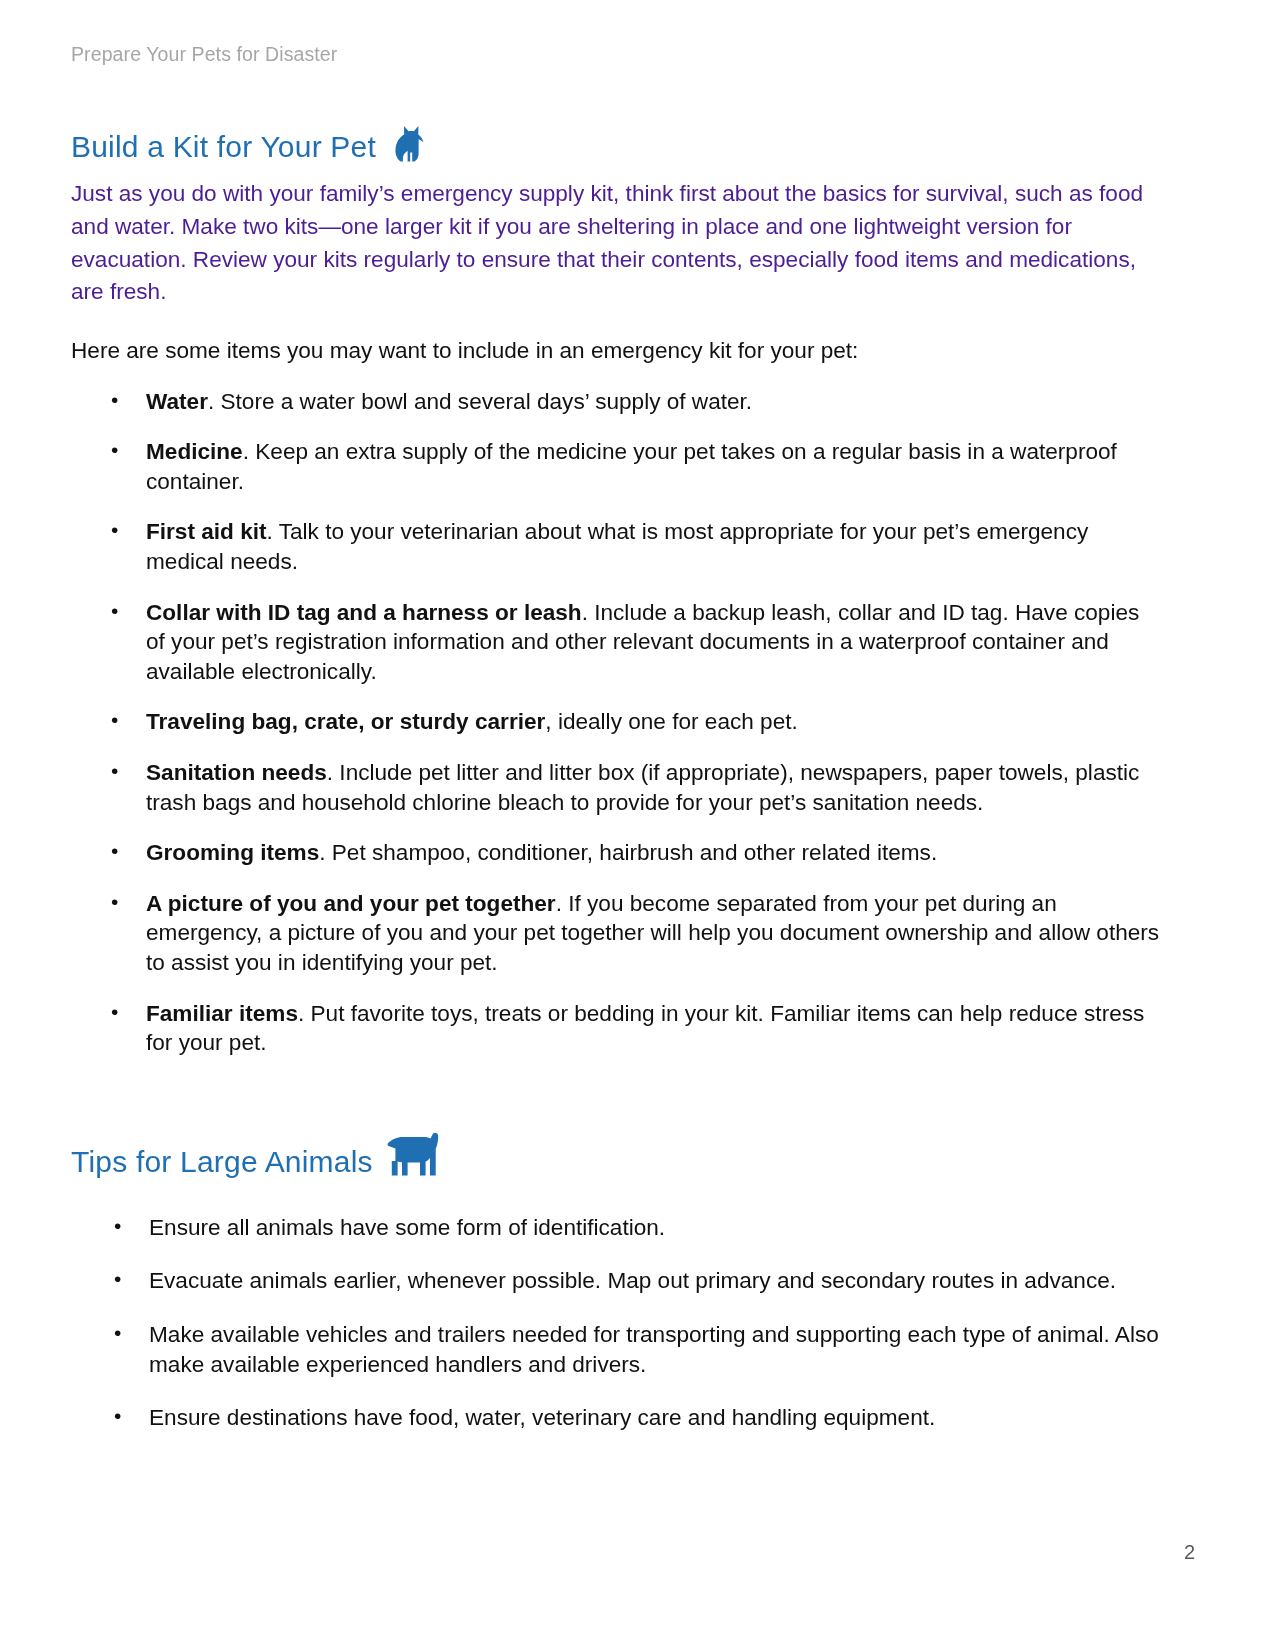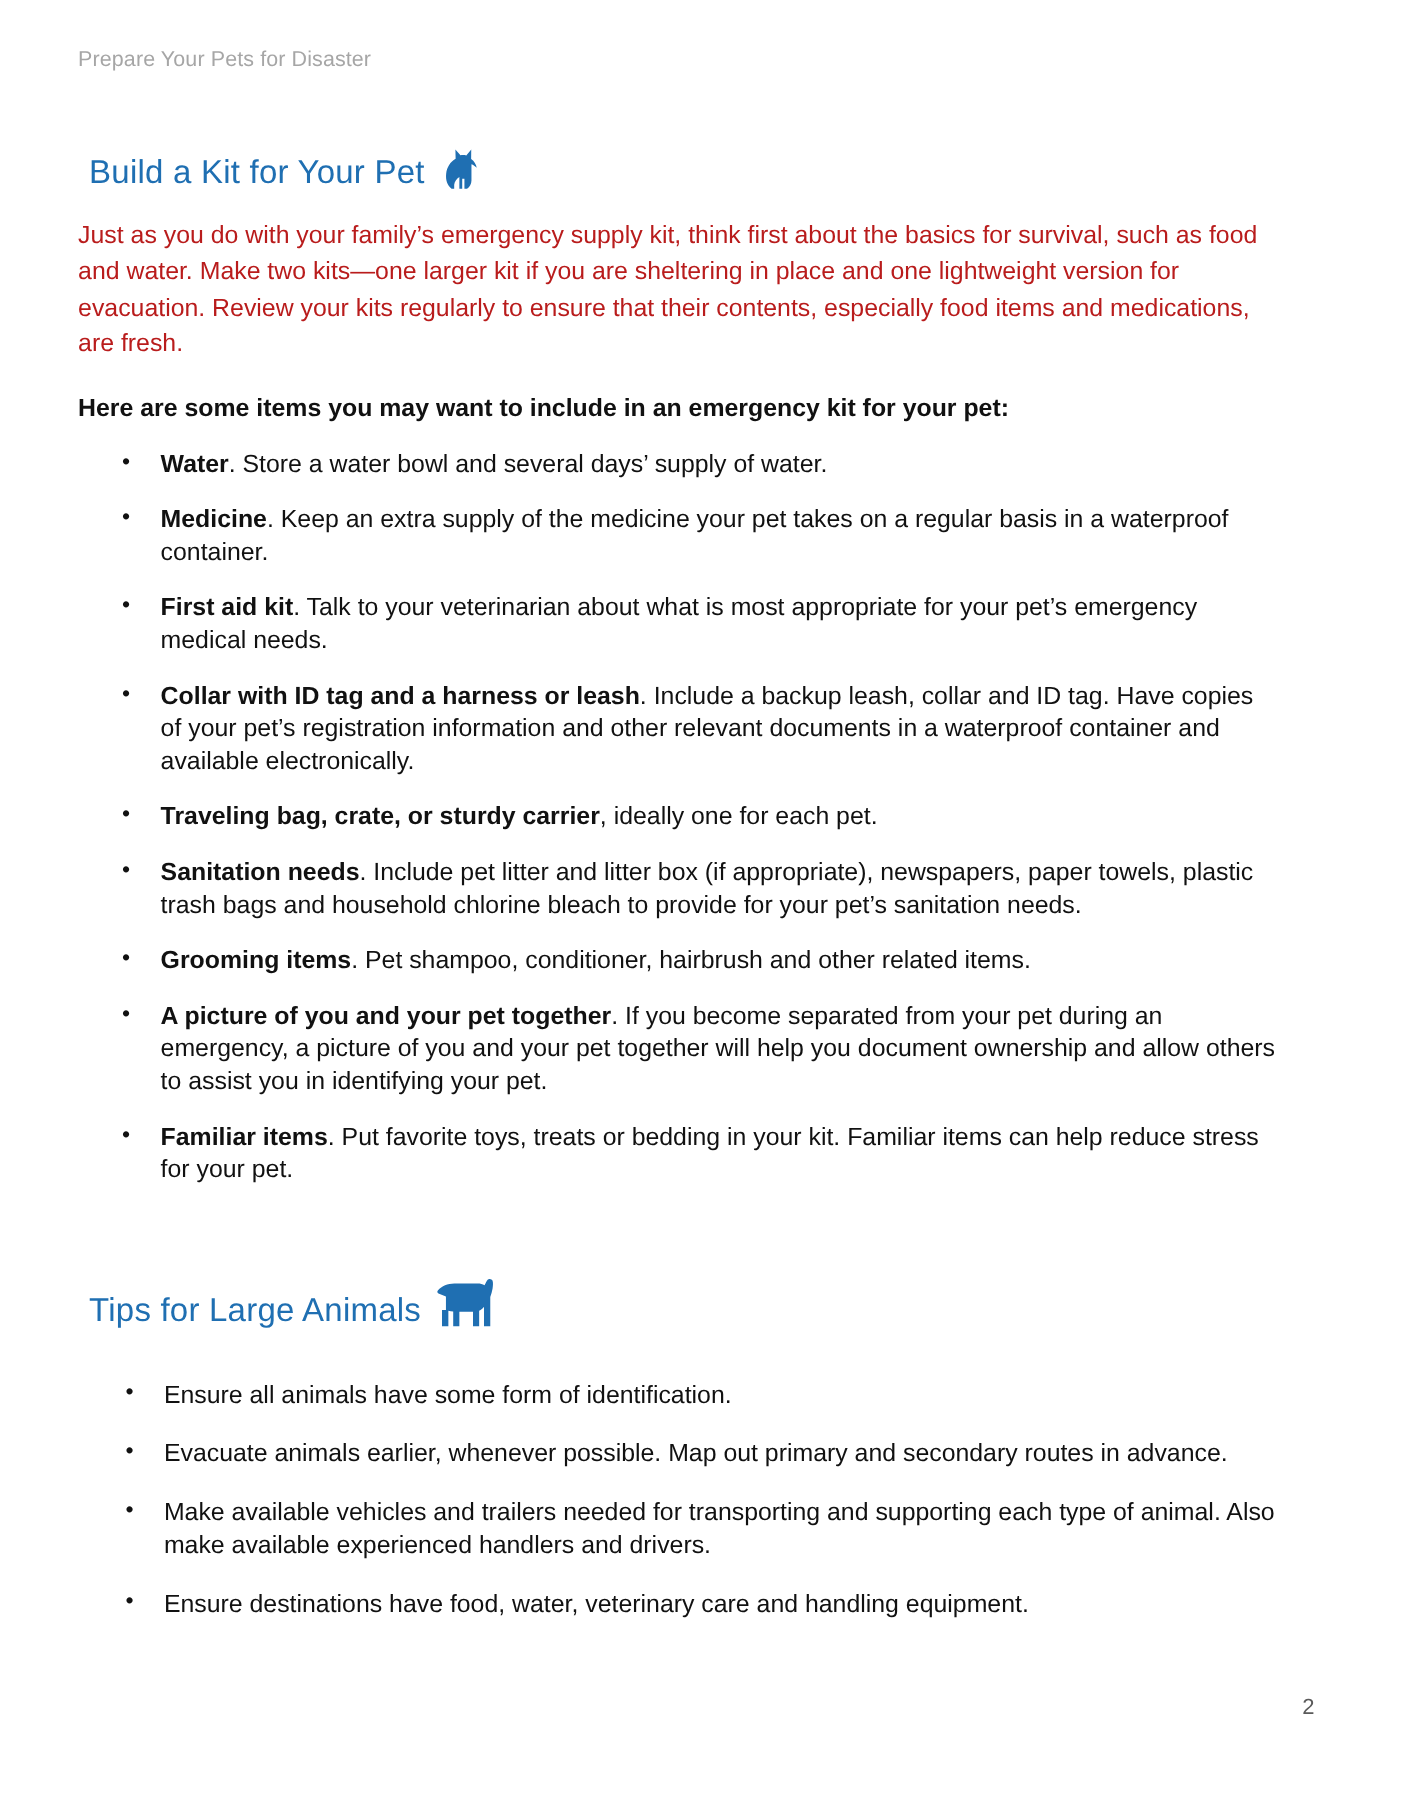--- a/index.html
+++ b/index.html
@@ -69,21 +69,21 @@
   .lead {
     font-weight: bold;
   }
   a.doclink {
     color: #1f6f8b;
     text-decoration: underline;
     text-underline-offset: 2px;
   }
   
   h2.section-heading {
-    margin: 10px;
+    margin: 0;
     font-size: 30px;
     font-weight: normal;
     color: #1f6fb2;
     letter-spacing: 0.2px;
     display: flex;
     align-items: flex-end;
     gap: 14px;
     white-space: nowrap;
   }
   h2.section-heading .heading-text {
@@ -91,27 +91,27 @@
   }
   .heading-icon {
     display: inline-block;
     line-height: 0;
   }
   
   p.body-para {
     margin: 0;
     font-size: 22.6px;
     line-height: 1.45;
-    color: #b91c1c;
+    color: #4c1d95;
   }
   p.body-bold {
     margin: 0;
     font-size: 22.6px;
     line-height: 1.4;
-    font-weight: bold;
+    font-weight: normal;
     color: #111111;
   }
   .sp-after-link { height: 16px; }
   .sp-after-h1 { height: 16px; }
   .sp-after-para { height: 26px; }
   .sp-after-boldline { height: 20px; }
   .sp-before-h2 { height: 52px; }
   .sp-after-h2 { height: 36px; }
   
   .page-number {

